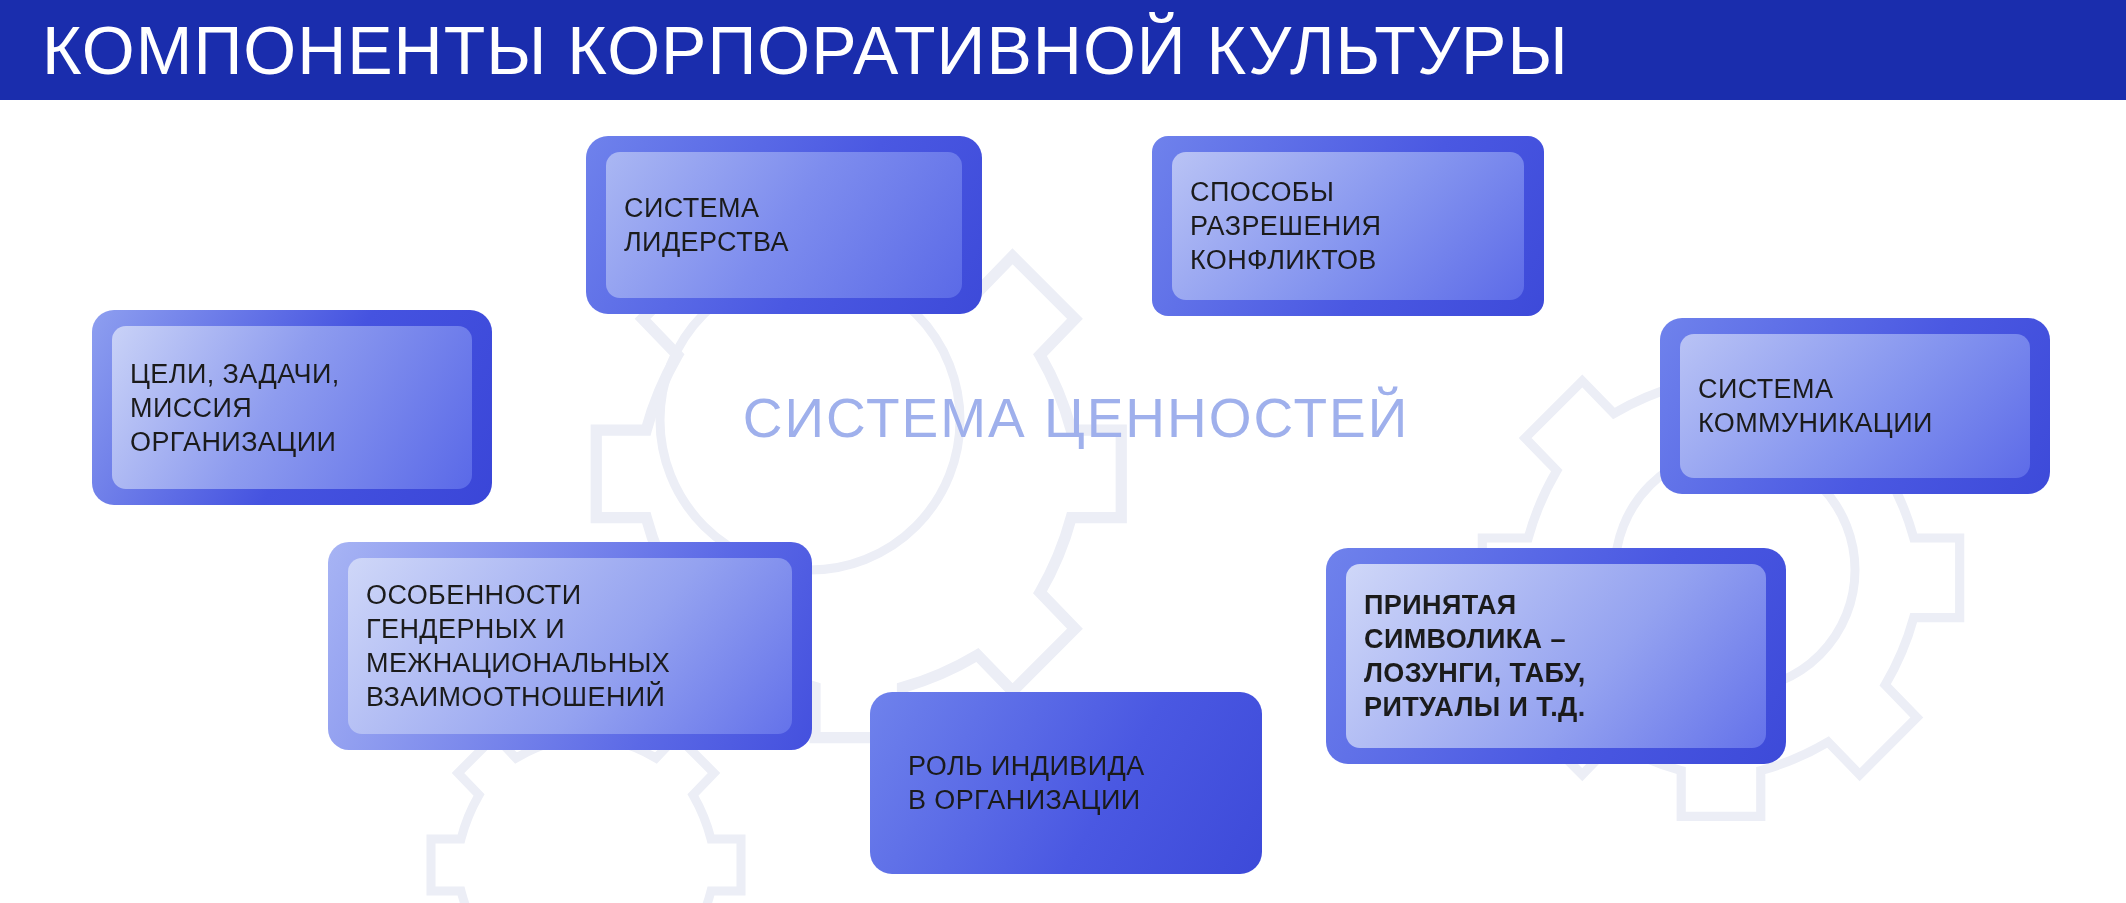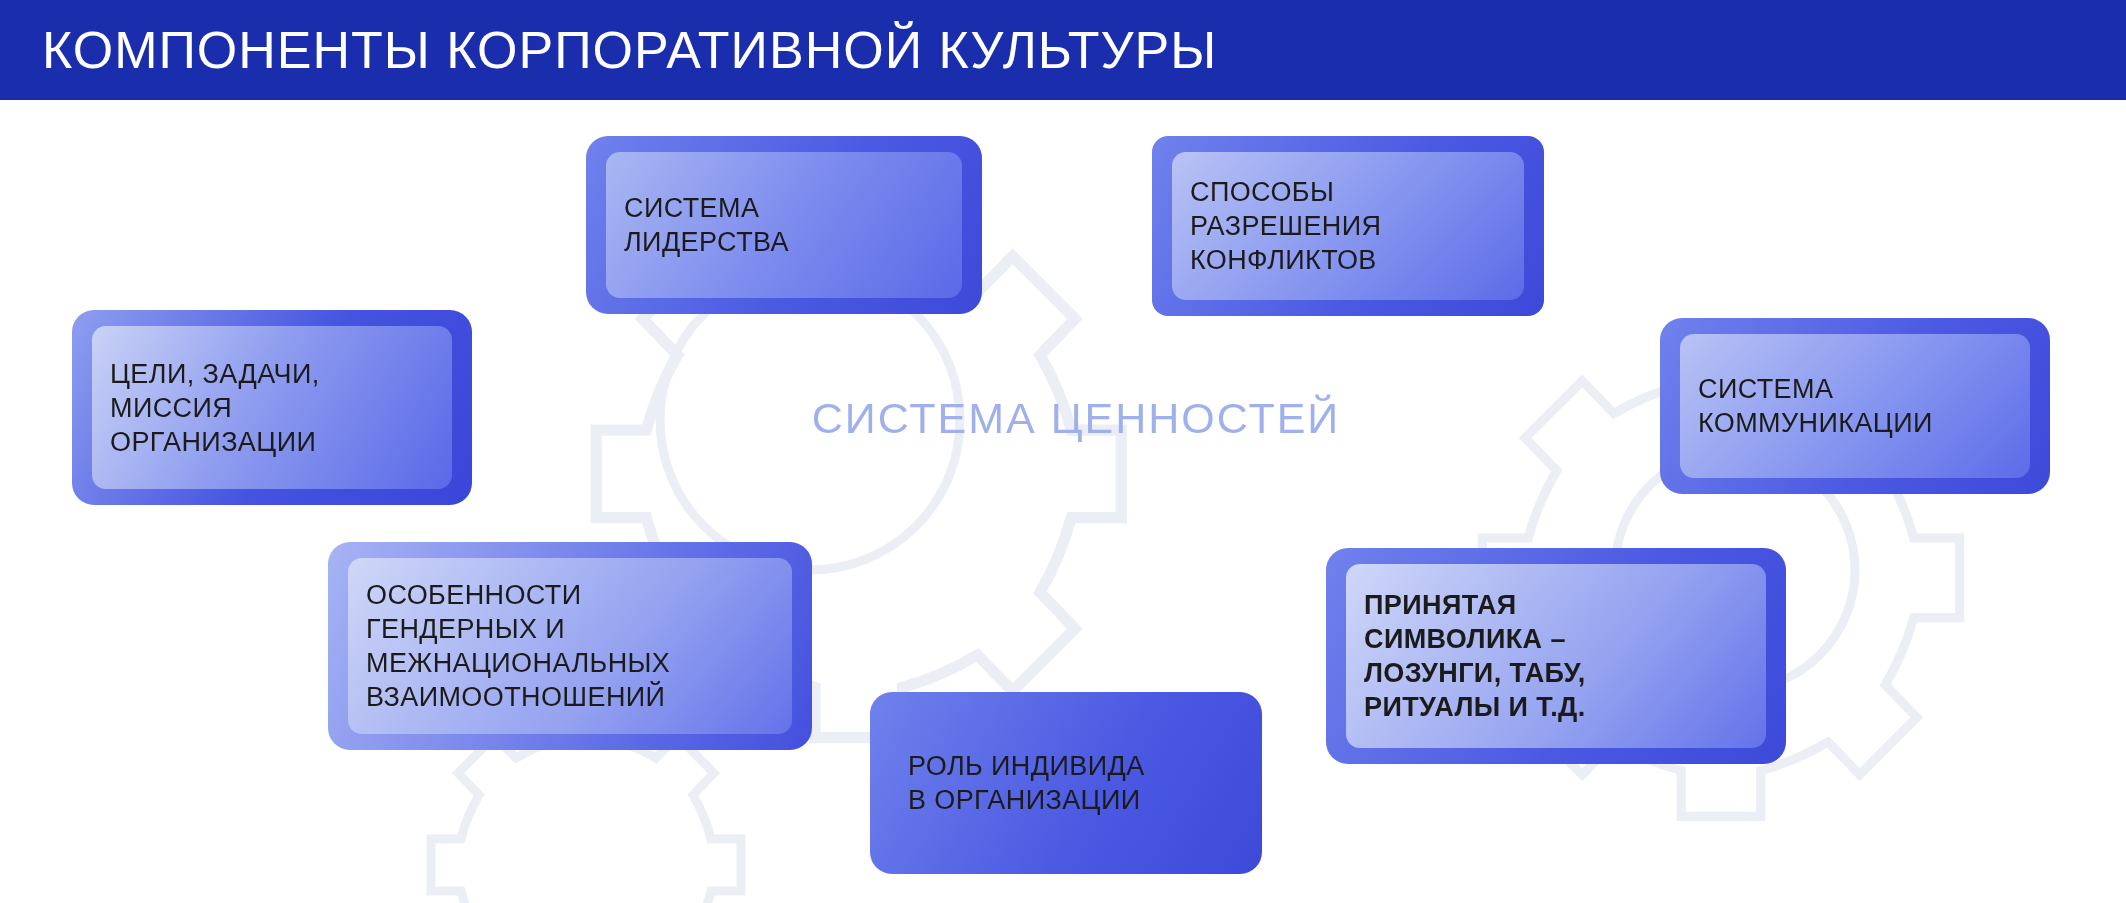--- a/index.html
+++ b/index.html
@@ -21,21 +21,21 @@
     left: 0;
     top: 0;
     width: 2126px;
     height: 100px;
     background: #1a2dad;
   }
   .header-title {
     position: absolute;
     left: 42px;
     top: 6px;
-    font-size: 52px;
+    font-size: 68px;
     line-height: 88px;
     letter-spacing: 1px;
     color: #ffffff;
     font-weight: 400;
     white-space: nowrap;
   }
 
   
   .gears {
     position: absolute;
@@ -46,21 +46,21 @@
     pointer-events: none;
   }
 
   
   .center-label {
     position: absolute;
     left: 646px;
     top: 382px;
     width: 860px;
     text-align: center;
-    font-size: 43px;
+    font-size: 55px;
     line-height: 72px;
     letter-spacing: 2px;
     color: #9fb0ec;
     white-space: nowrap;
   }
 
   
   .node {
     position: absolute;
     border-radius: 22px;
@@ -94,25 +94,25 @@
   .frame-c { background: linear-gradient(115deg, #a7b4f4 0%, #5b69e6 70%, #4450de 100%); }
 
   
   .fill-a { background: linear-gradient(120deg, #c9d2f7 0%, #8e9cef 45%, #5a69e8 100%); }
   .fill-b { background: linear-gradient(125deg, #aab7f3 0%, #7d8cee 50%, #5b6ae7 100%); }
   .fill-d { background: linear-gradient(130deg, #cfd7f8 0%, #94a2f0 60%, #6472ea 100%); }
   .fill-e { background: linear-gradient(135deg, #b9c3f5 0%, #8494ef 55%, #5d6be8 100%); }
   .fill-f { background: linear-gradient(160deg, #c3ccf6 0%, #8e9cef 60%, #6personal 100%); }
 
   
-  #node-goals       { left: 72px;  top: 310px; width: 400px;  height: 195px; }
+  #node-goals       { left: 92px;  top: 310px; width: 400px;  height: 195px; }
   #node-leadership  { left: 586px; top: 136px; width: 396px;  height: 178px; }
   #node-conflict    { left: 1152px;top: 136px; width: 392px;  height: 180px; border-radius: 16px; }
   #node-comm        { left: 1660px;top: 318px; width: 390px;  height: 176px; }
-  #node-gender      { left: 328px; top: 542px; width: 484px;  height: 208px; }
+  #node-gender      { left: 328px; top: 542px; width: 484px;  height: 208px; border-radius: 21px; }
   #node-symbols     { left: 1326px;top: 548px; width: 460px;  height: 216px; font-weight: bold; }
   #node-role        { left: 870px; top: 692px; width: 392px;  height: 182px; }
 </style>
 </head>
 <body>
 
 <div class="header-bar">
   <div class="header-title">КОМПОНЕНТЫ КОРПОРАТИВНОЙ КУЛЬТУРЫ</div>
 </div>
 

